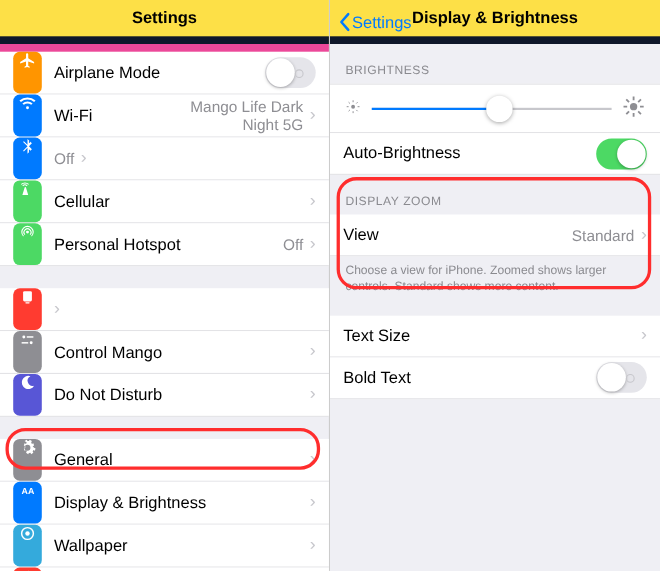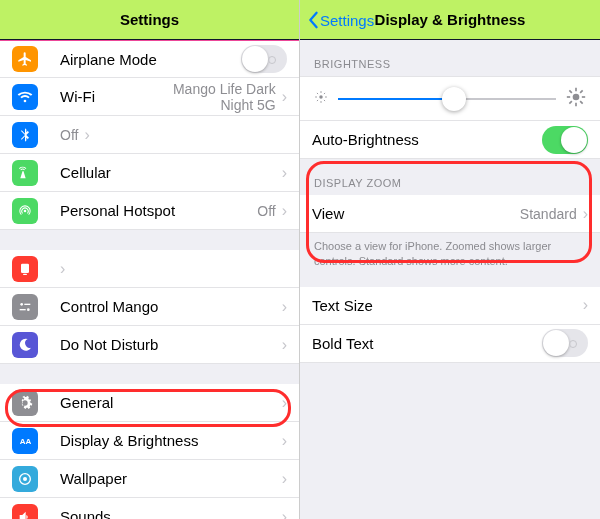--- a/index.html
+++ b/index.html
@@ -10,22 +10,22 @@
     height: 519px;
     overflow: hidden;
     font-size: 14px;
     color: #000;
   }
   .wrap { display: flex; width: 600px; height: 519px; background:#efeff4;}
   .pane { width: 300px; background: #efeff4; display: flex; flex-direction: column; position: relative;}
   .pane.left { border-right: 1px solid #ccc; }
   .navbar {
     height: 40px;
-    background: #bef264;
-    border-bottom: 1px solid #0f172a;
+    background: #fde047;
+    border-bottom: 7px solid #0f172a;
     display: flex; align-items: center; justify-content: center;
     position: relative;
     flex-shrink: 0;
   }
   .nav-title { font-weight: 600; font-size: 15px; }
   .nav-back {
     position: absolute; left: 6px; top: 0; height:40px;
     display:flex; align-items:center; color:#007aff; font-size:15px; cursor:pointer;
   }
   .nav-back svg { width:14px; height:18px; }
@@ -43,25 +43,25 @@
   }
   .row {
     background: #fff;
     min-height: 38px;
     display:flex; align-items:center;
     padding: 0 12px;
     border-bottom: 1px solid #e3e3e6;
     position: relative;
     cursor:pointer;
   }
-  .row:first-child { border-top: 1px solid #ec4899; }
+  .row:first-child { border-top: 7px solid #ec4899; }
   .row .icon {
-    width: 26px; height:26px; border-radius:6px;
-    display:flex; align-items:center; justify-content:center;
-    margin-right: 22px; flex-shrink:0;
+    width: 26px; height:38px; border-radius:6px;
+    display:flex; align-items:flex-start; justify-content:center;
+    margin-right: 11px; flex-shrink:0;
   }
   .row .label { flex:1; font-size:15px; }
   .row .value { color:#8e8e93; font-size:14px; margin-right:6px; max-width:130px; text-align:right;}
   .chevron { color:#c7c7cc; font-size:16px; }
   .toggle {
     width: 46px; height:28px; border-radius:14px; position:relative;
     background:#e5e5ea; flex-shrink:0;
   }
   .toggle.on { background:#4cd964; }
   .toggle .knob {

